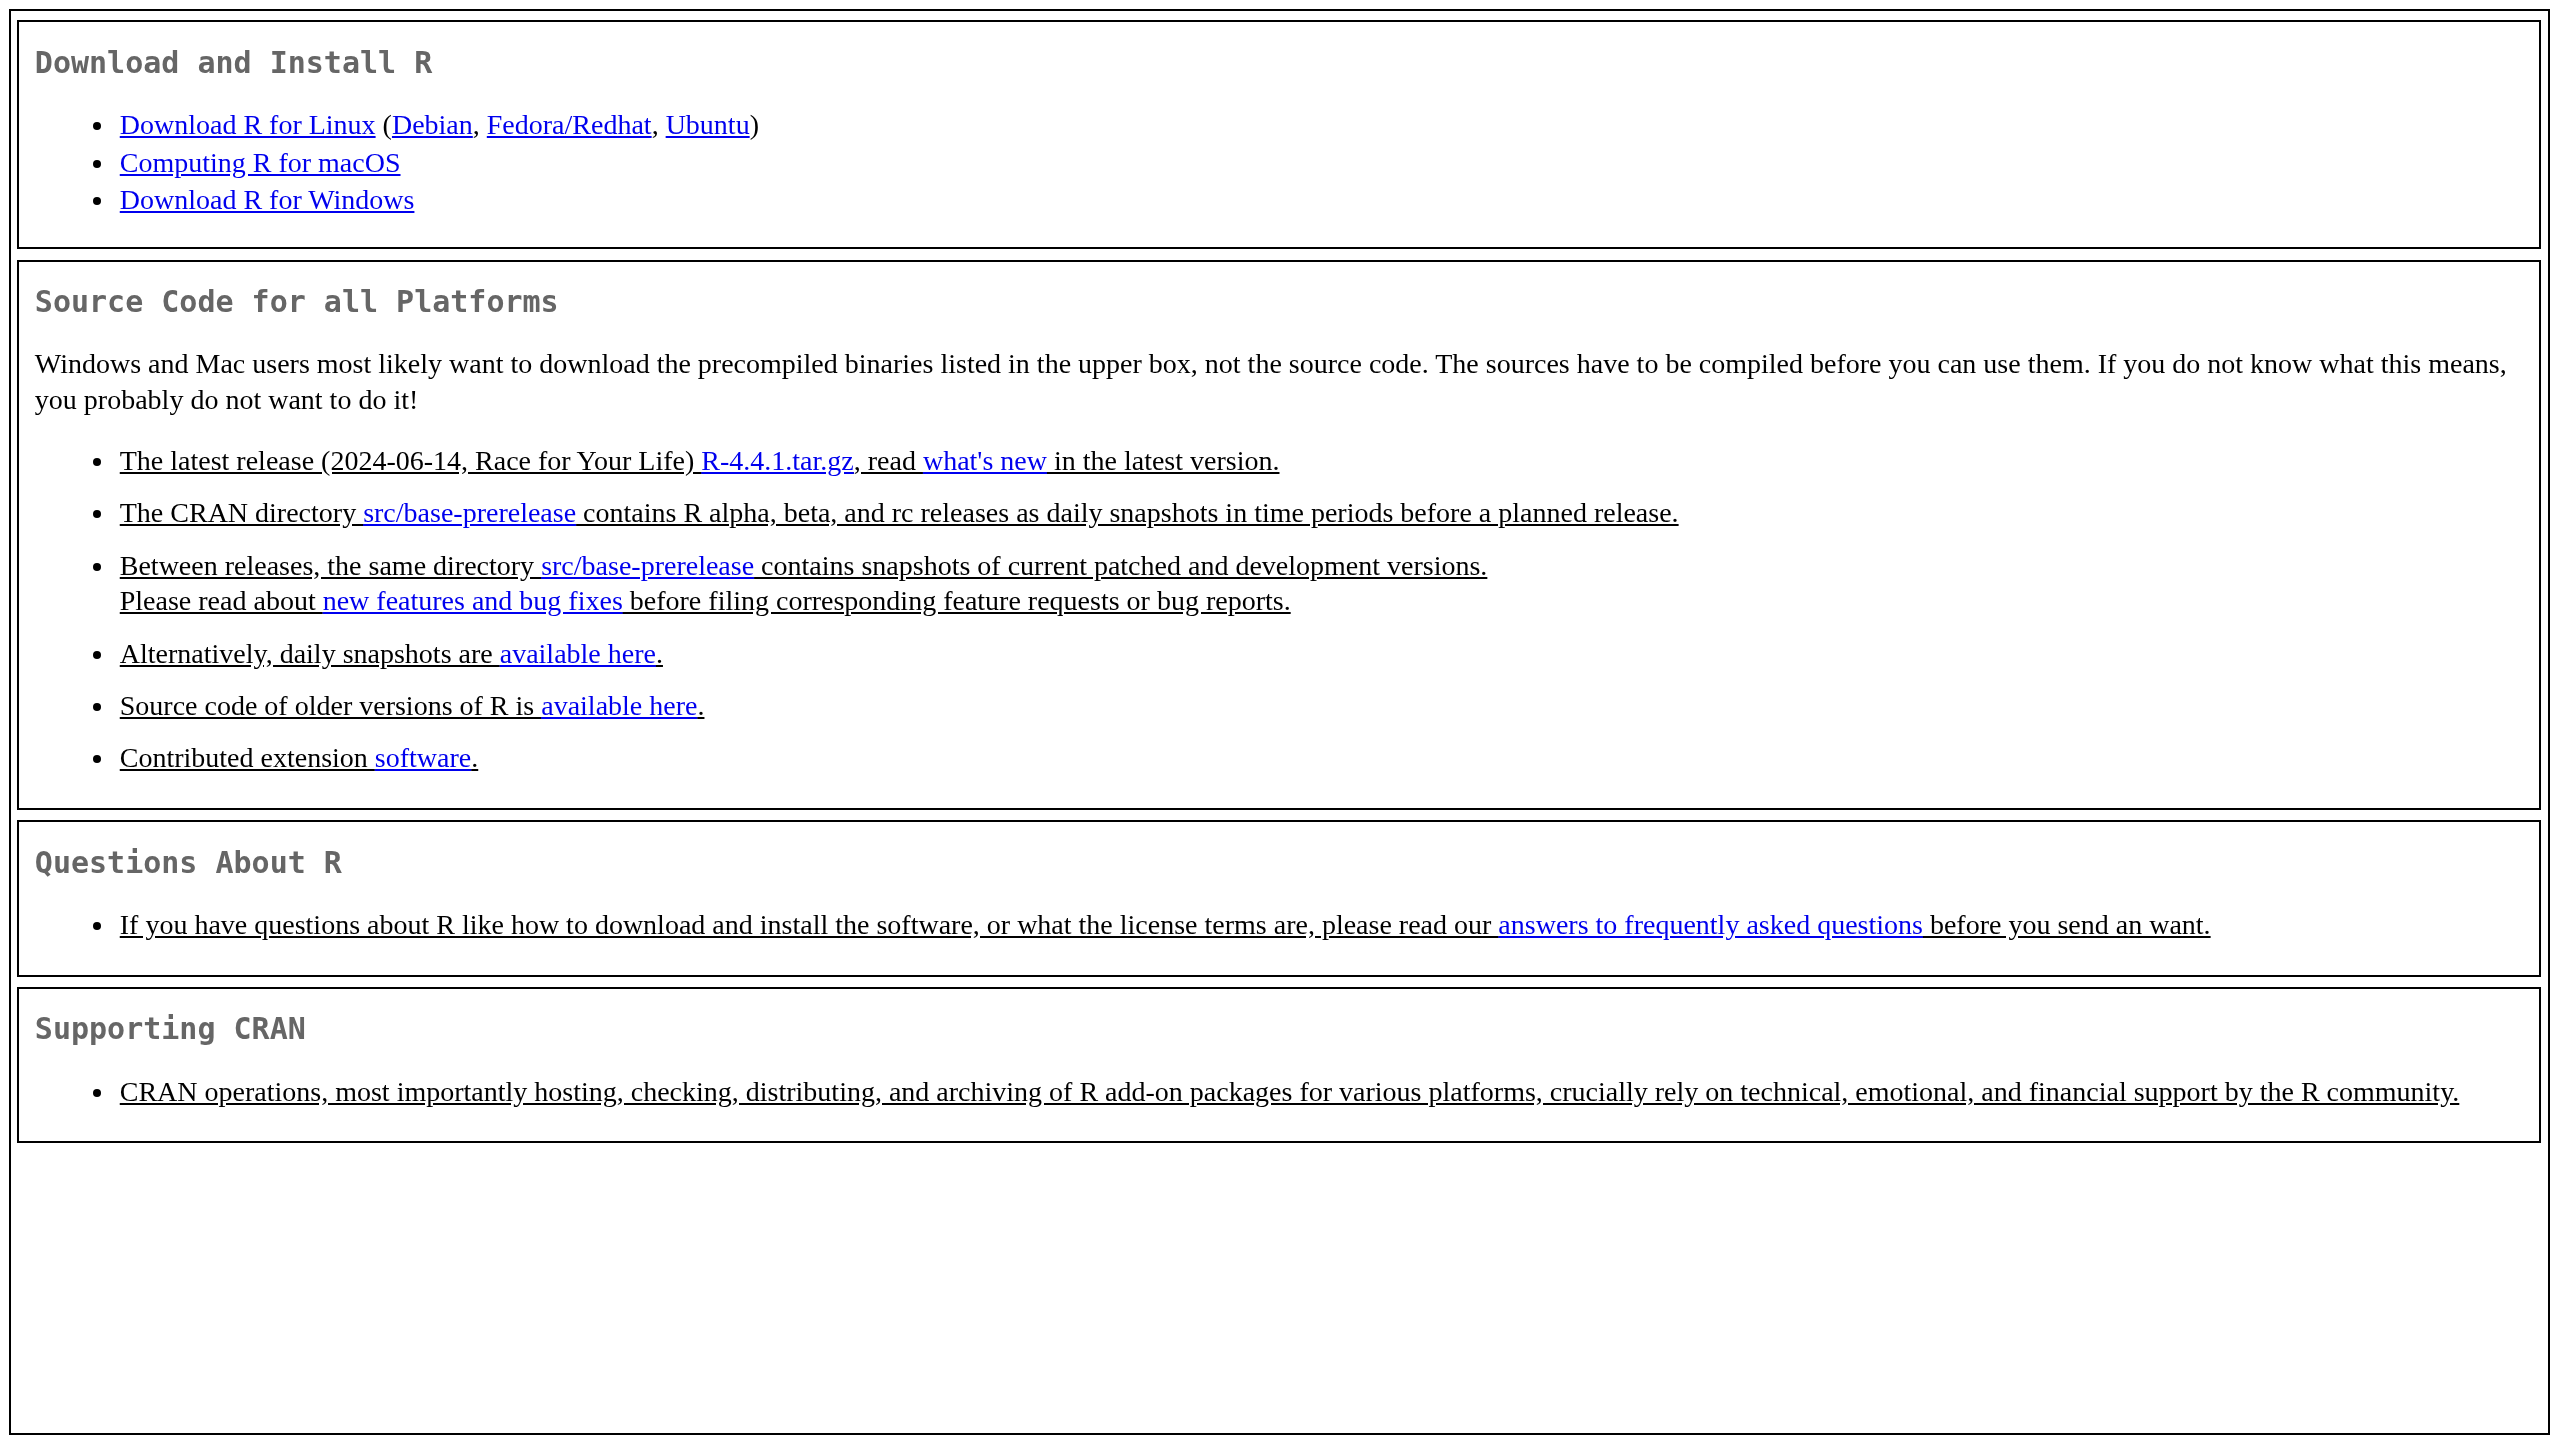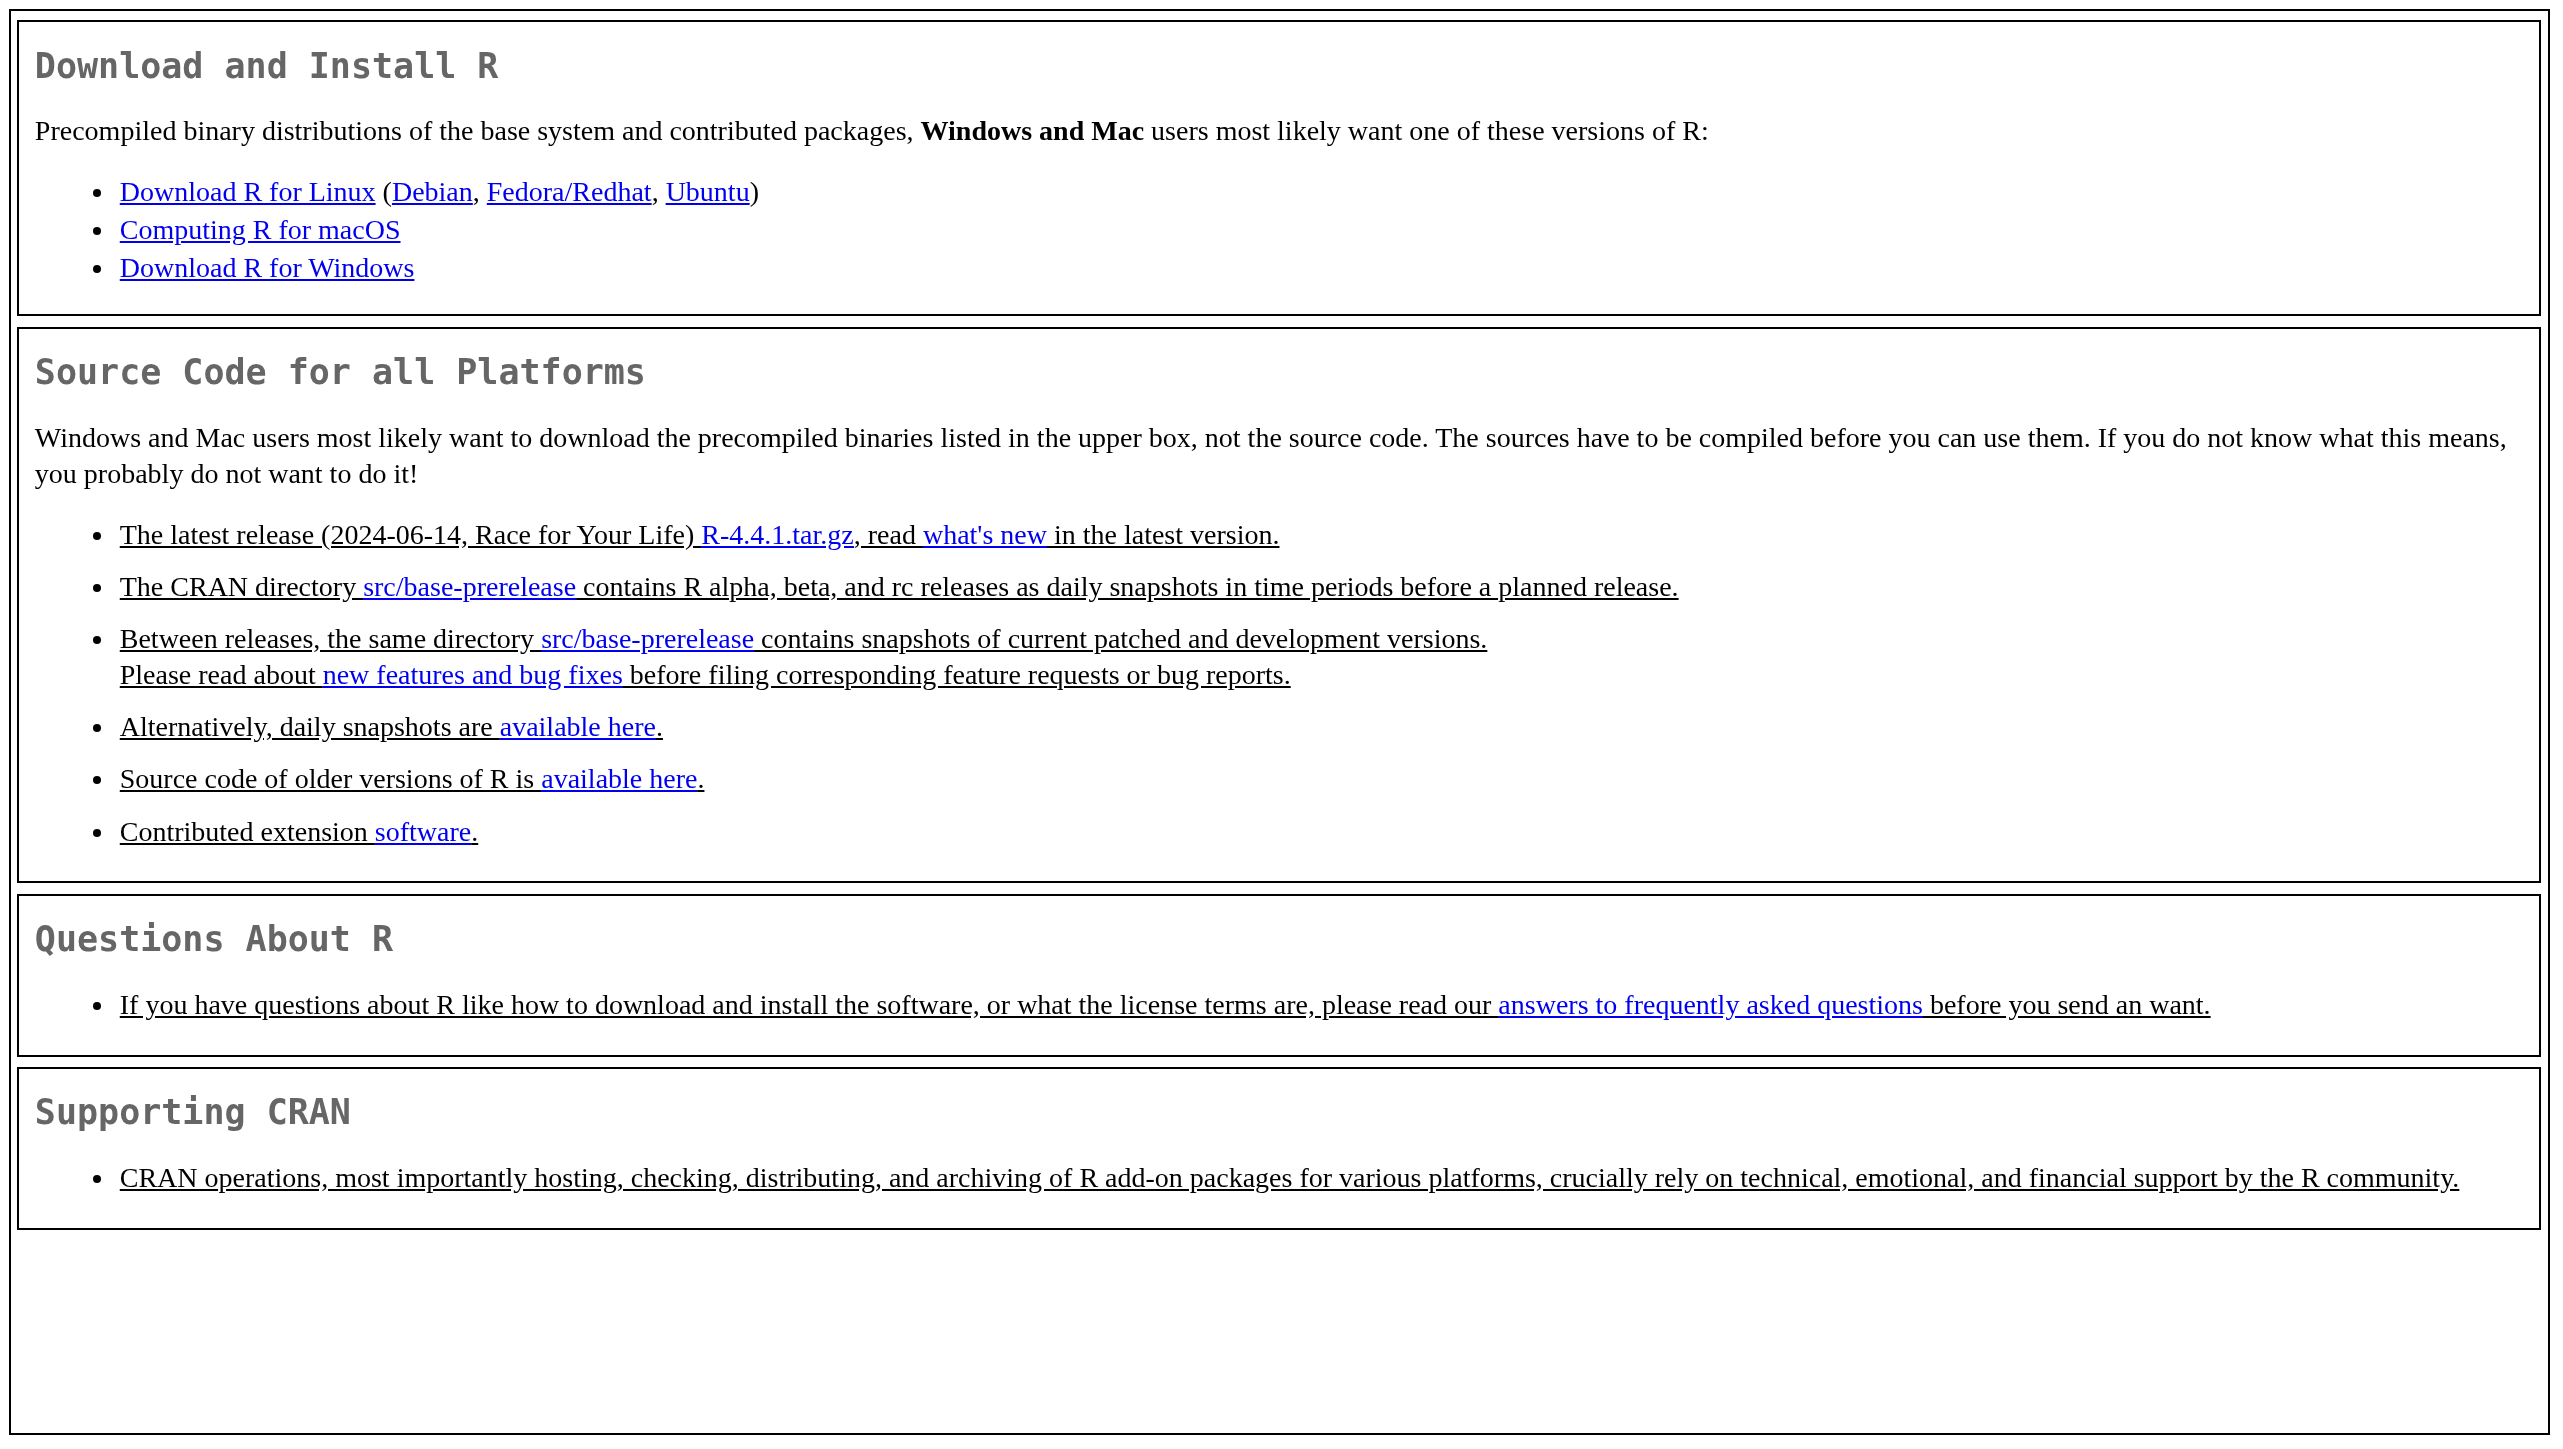--- a/index.html
+++ b/index.html
@@ -28,42 +28,41 @@
   }
   .box{
     border:2.9px solid var(--border-color);
     margin:6.8px 2.9px 10.6px 2.9px;
     padding:3.9px 15.4px 15.4px 15.4px;
     background:var(--page-bg);
   }
   .box-heading{
     font-family:"DejaVu Sans Mono","Liberation Mono",monospace;
     font-weight:bold;
-    font-size:35px;
+    font-size:30px;
     color:var(--heading-color);
     margin:17.4px 0 25px 0;
   }
   p.para{margin:23px 0;}
   ul.bullet-list{margin:25px 0 13.5px 0;padding-left:81px;}
   ul.tight > li{margin:1.9px 0;}
   ul.spaced > li{margin:14.5px 0 16.4px 0;text-decoration:underline;}
   li{padding-left:3.9px;}
   .li-p{margin:0;}
   .li-p + .li-p{margin-top:26px;}
   a{color:var(--link-color);text-decoration:underline;cursor:pointer;}
   b{font-weight:bold;}
 </style>
 </head>
 <body>
 
 <div class="page-frame">
   <div id="content">
       <div class="box">
         <h2 class="box-heading">Download and Install R</h2>
-        <p class="para"><span>Precompiled binary distributions of the base system and contributed packages, </span><b>Windows and Mac</b><span> users most likely want one of these versions of R:</span></p>
         <ul class="bullet-list tight">
           <li>
             <p class="li-p"><a href="#">Download R for Linux</a><span> (</span><a href="#">Debian</a><span>, </span><a href="#">Fedora/Redhat</a><span>, </span><a href="#">Ubuntu</a><span>)</span></p>
           </li>
           <li>
             <p class="li-p"><a href="#">Computing R for macOS</a></p>
           </li>
           <li>
             <p class="li-p"><a href="#">Download R for Windows</a></p>
           </li>

